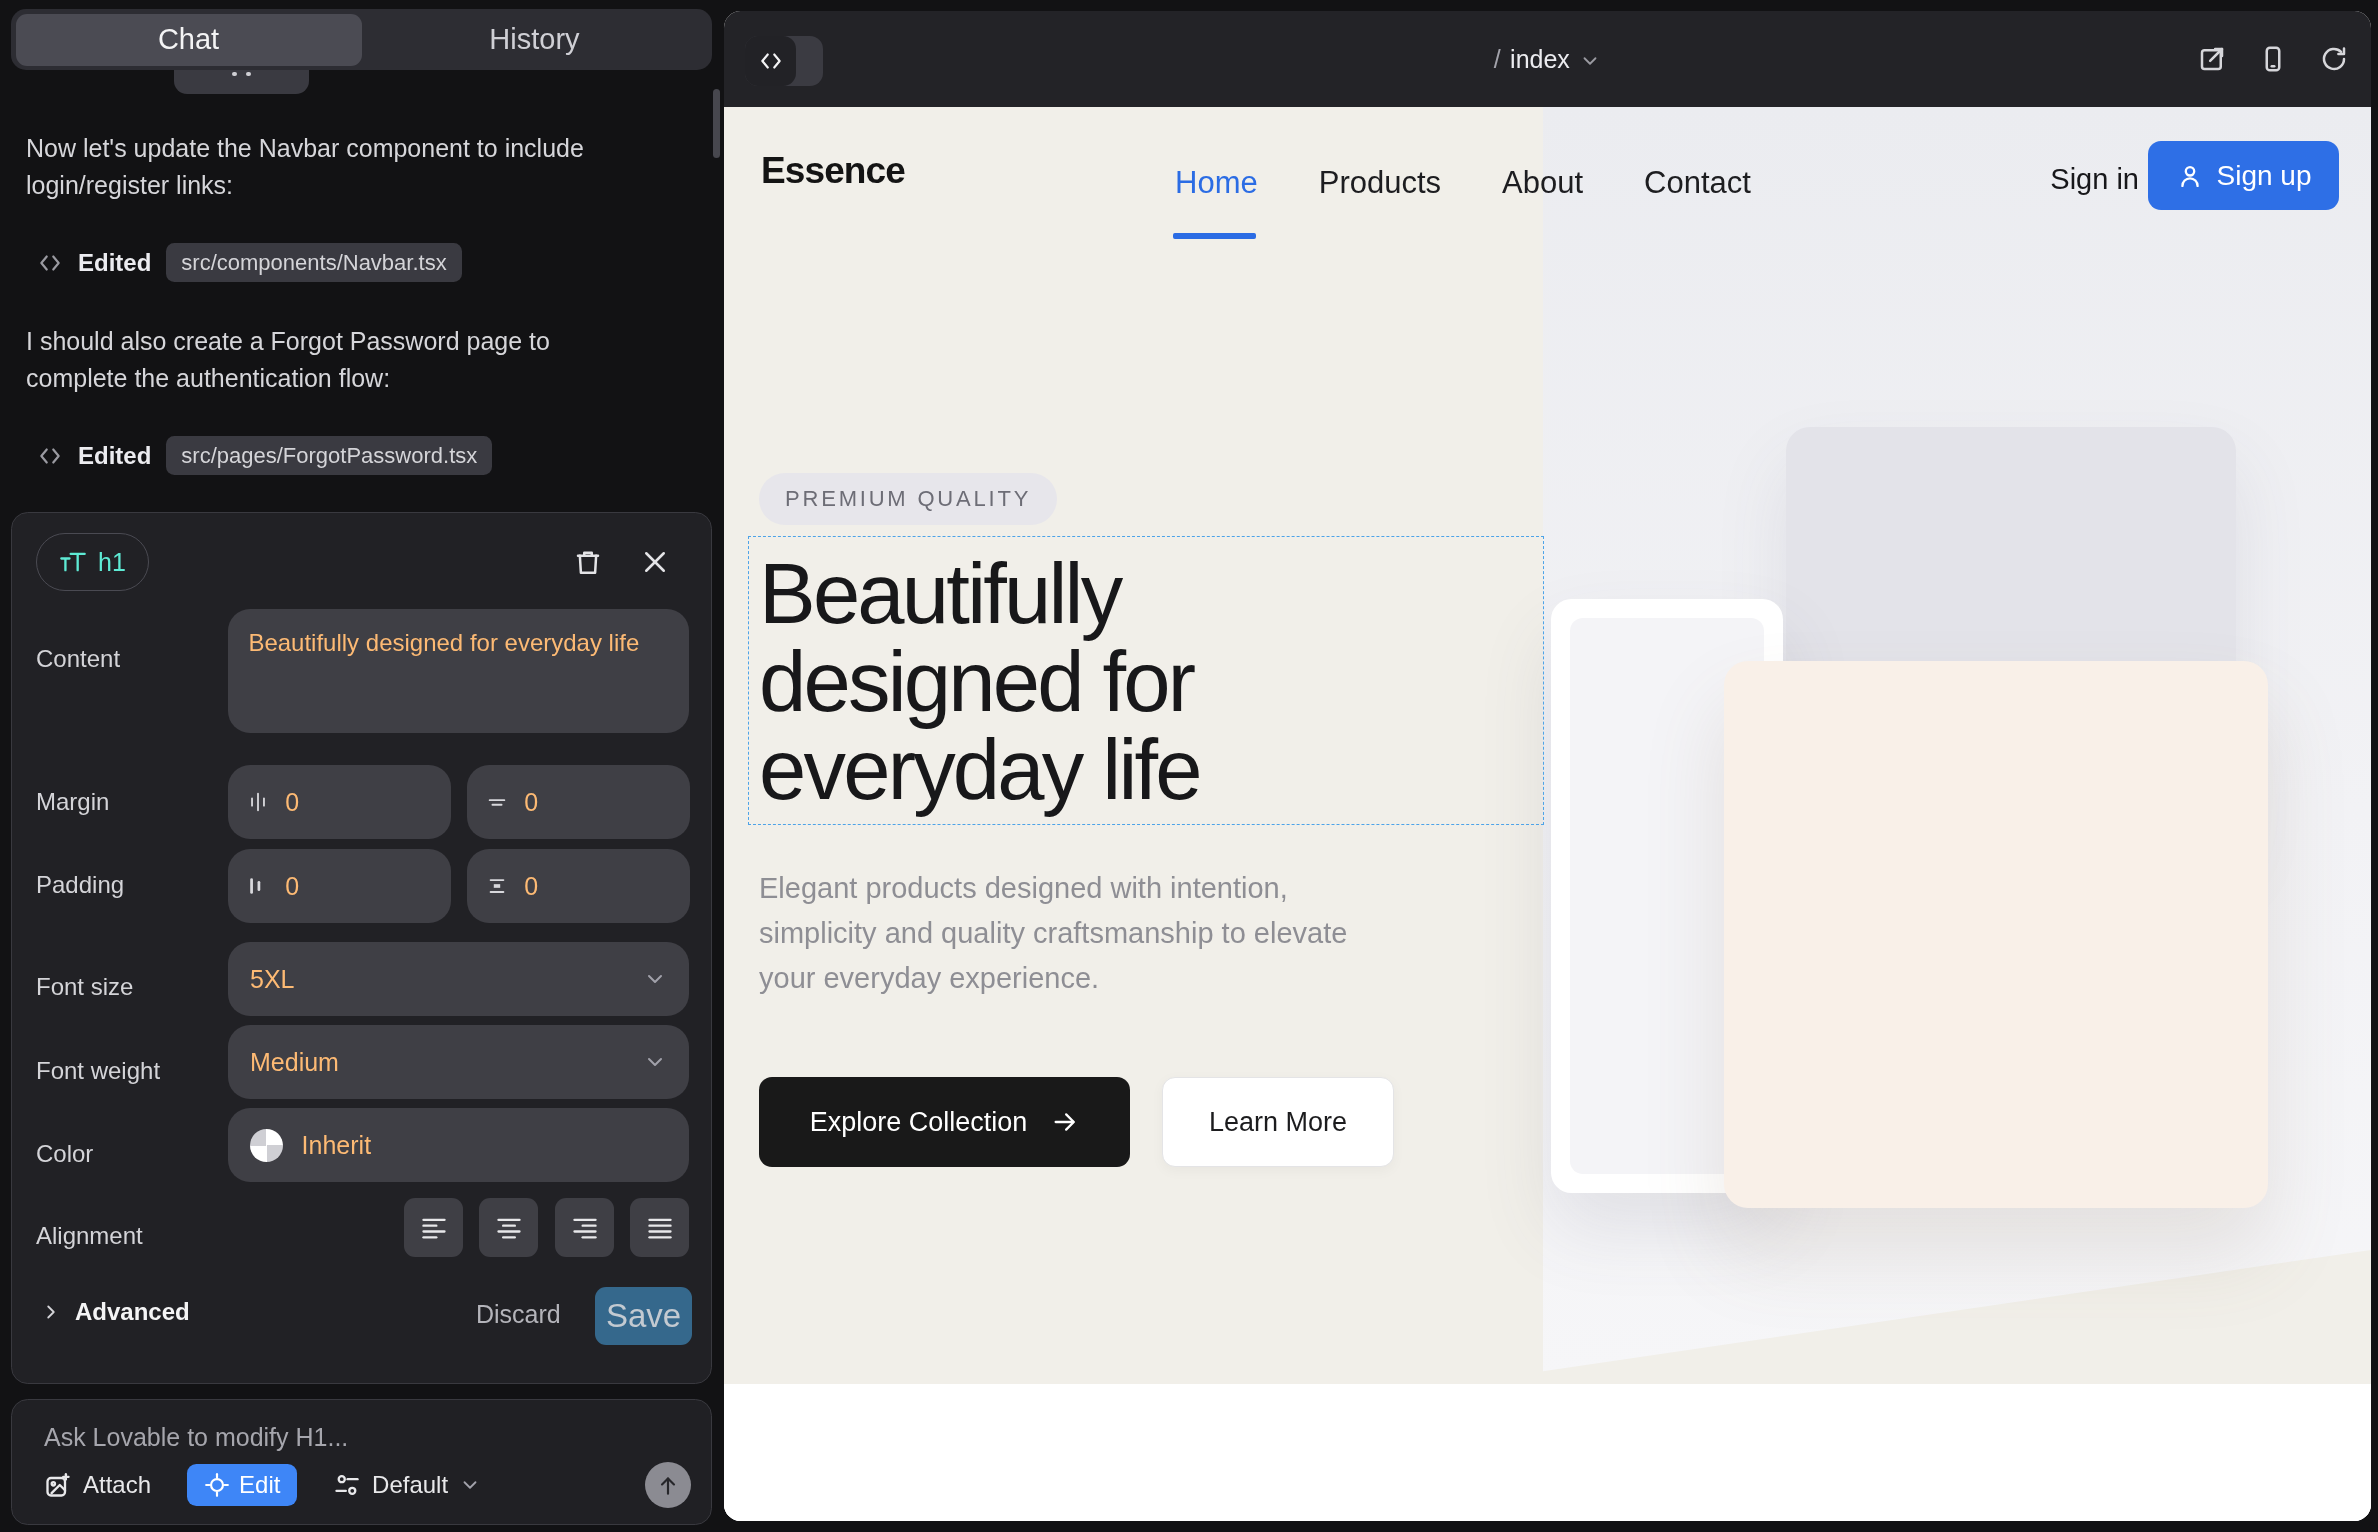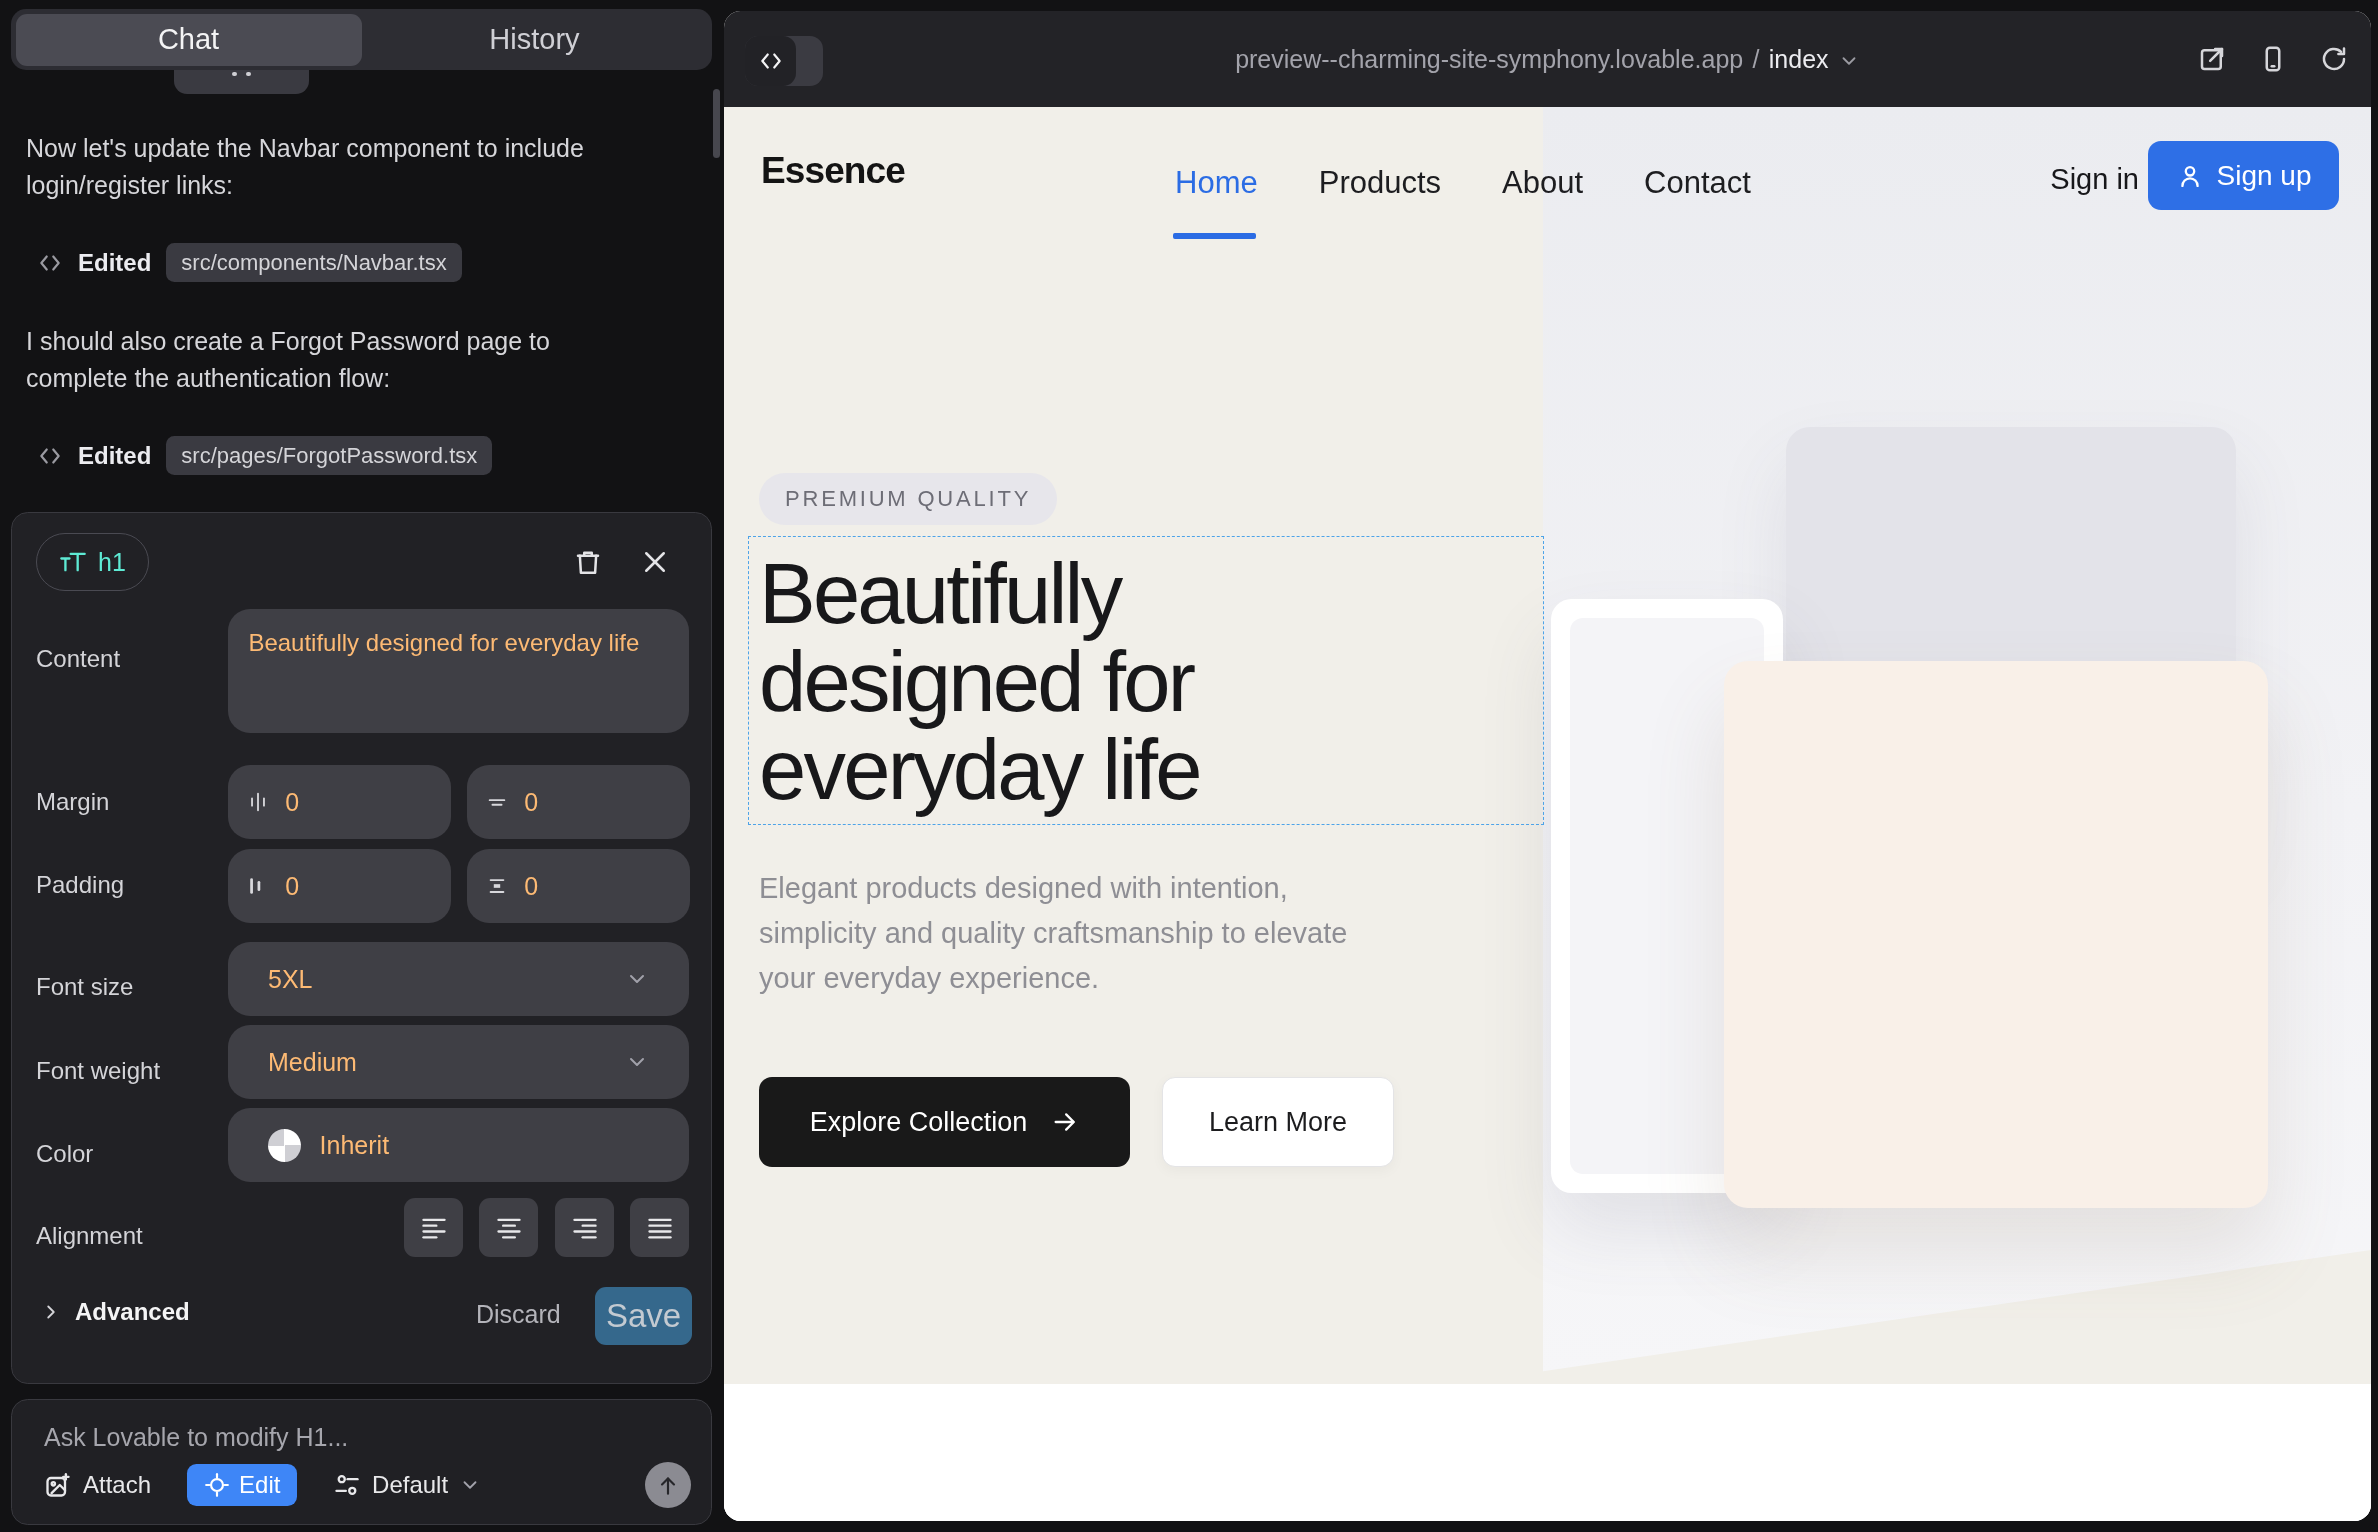--- a/index.html
+++ b/index.html
@@ -68,21 +68,21 @@
 
   .content-area { left:216px; top:96px; width:461px; height:124px; padding:16.7px 20.4px;
     font-size:24px; line-height:1.45; font-family:"Liberation Sans",sans-serif;
     border:none; resize:none; outline:none; }
 
   .num-input { width:223px; height:74px; display:flex; align-items:center; gap:16.7px; padding:0 18.6px;
     font-size:25px; }
   .num-input .ic { color:#d8d8dc; }
 
   .select-input { left:216px; width:461px; height:74px; display:flex; align-items:center;
-    padding:0 40px; font-size:25px; }
+    padding:0 22px; font-size:25px; }
   .select-input .chev { margin-left:auto; color:#a1a1aa; }
 
   .swatch {
     width:33px; height:33px; border-radius:50%;
     background:conic-gradient(#ffffff 0 25%, #cfcfd4 0 50%, #ffffff 0 75%, #cfcfd4 0);
     margin-right:18.6px; flex:none;
   }
 
   .align-btn { position:absolute; width:59px; height:59px; background:#3f3f45; border-radius:11px;
     display:flex; align-items:center; justify-content:center; color:#e8e8ea; cursor:pointer; }
@@ -426,21 +426,20 @@
   <div class="topbar">
     <div class="code-toggle">
       <div class="seg">
         <svg class="ico" width="26" height="26" viewBox="0 0 24 24">
           <polyline points="9 6 4 12 9 18"></polyline>
             <polyline points="15 6 20 12 15 18"></polyline>
         </svg>
       </div>
     </div>
     <div class="url-bar">
-      <span class="url-domain">preview--charming-site-symphony.lovable.app</span>
       <span class="url-sep">/</span>
       <span class="url-page">index</span>
       <span class="chev">
         <svg class="ico" width="22" height="22" viewBox="0 0 24 24">
             <polyline points="6 9 12 15 18 9"></polyline>
           </svg>
       </span>
     </div>
     <div class="topbar-actions">
       <span class="tb-ic">

